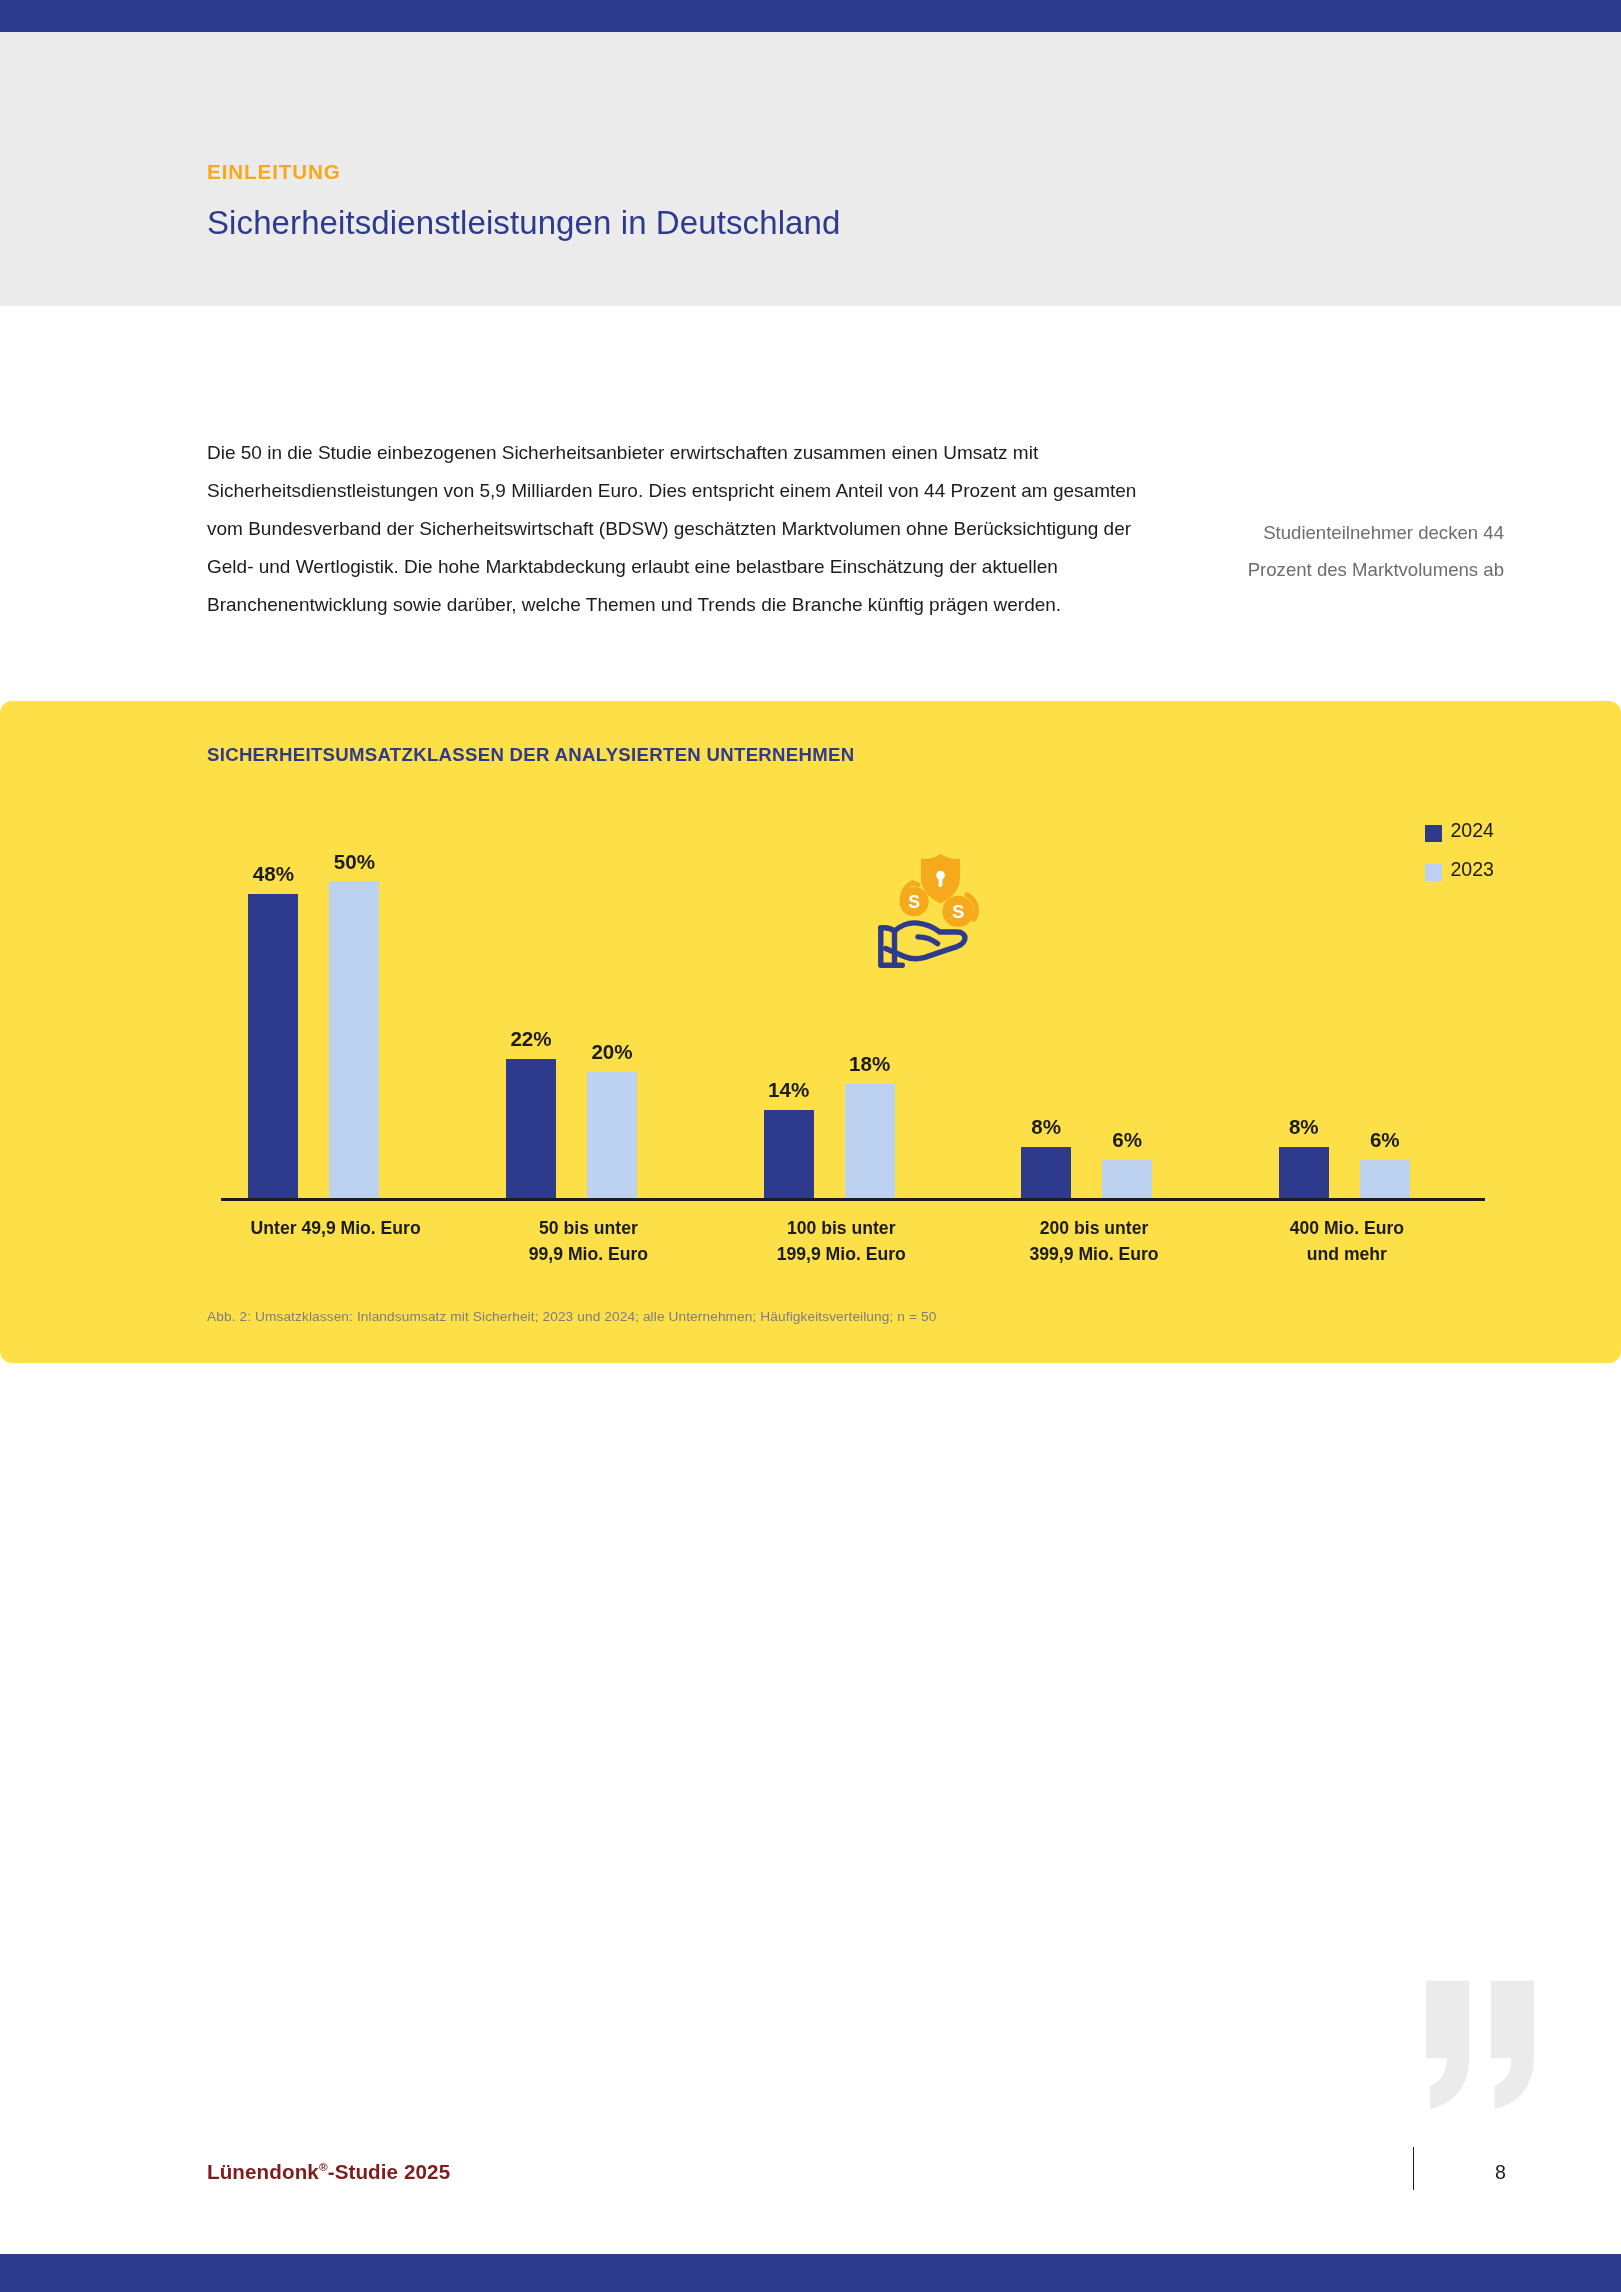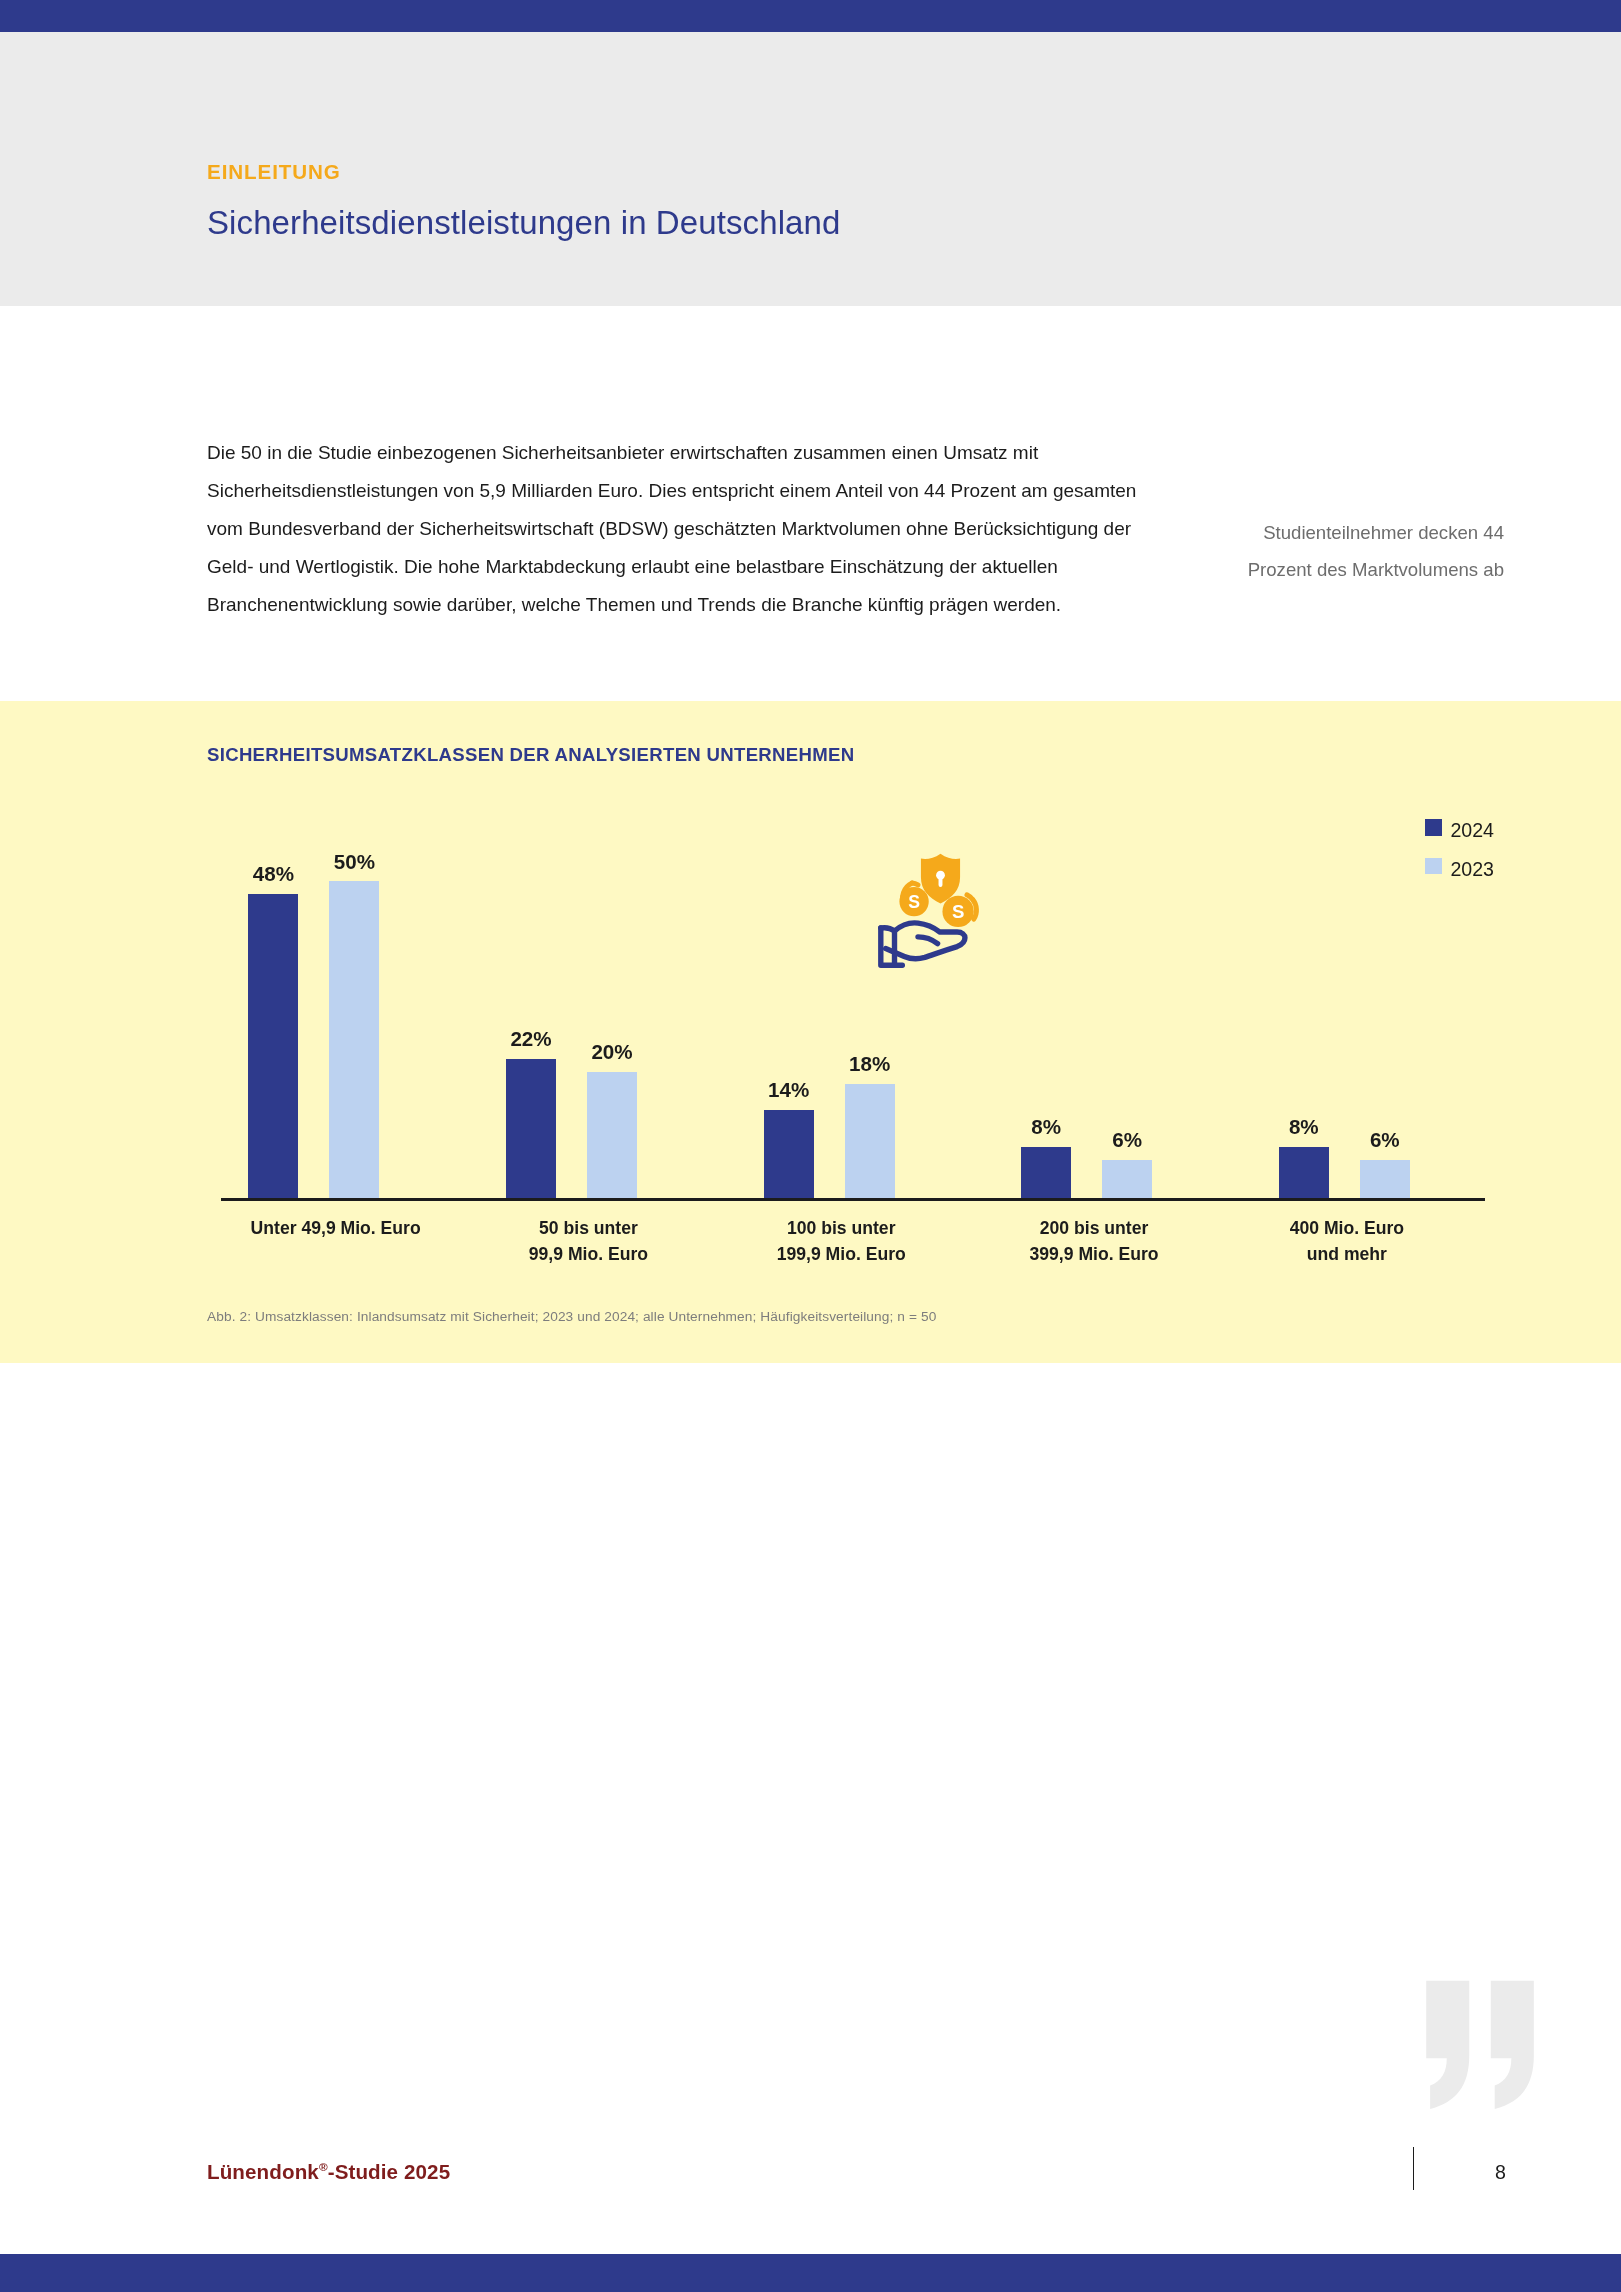--- a/index.html
+++ b/index.html
@@ -82,21 +82,22 @@
     font-weight: 400;
   }
 
   
   .chart-panel {
     position: absolute;
     left: 0;
     top: 701px;
     width: 1621px;
     height: 662px;
-    background: #fef9c3;
+    background: #fde047;
+    border-radius: 12px;
   }
   .chart-title {
     position: absolute;
     left: 207px;
     top: 43px;
     font-size: 18.6px;
     font-weight: bold;
     letter-spacing: 0.3px;
     color: #2e3a8c;
   }
@@ -113,21 +114,21 @@
   .legend {
     position: absolute;
     right: 127px;
     top: 118px;
     display: flex;
     flex-direction: column;
     gap: 15.7px;
   }
   .legend-row {
     display: flex;
-    align-items: flex-start;
+    align-items: flex-end;
     gap: 8.8px;
   }
   .legend-swatch {
     width: 16.7px;
     height: 16.7px;
     display: block;
   }
   .legend-label {
     font-size: 19.6px;
     color: #1c1c1c;

